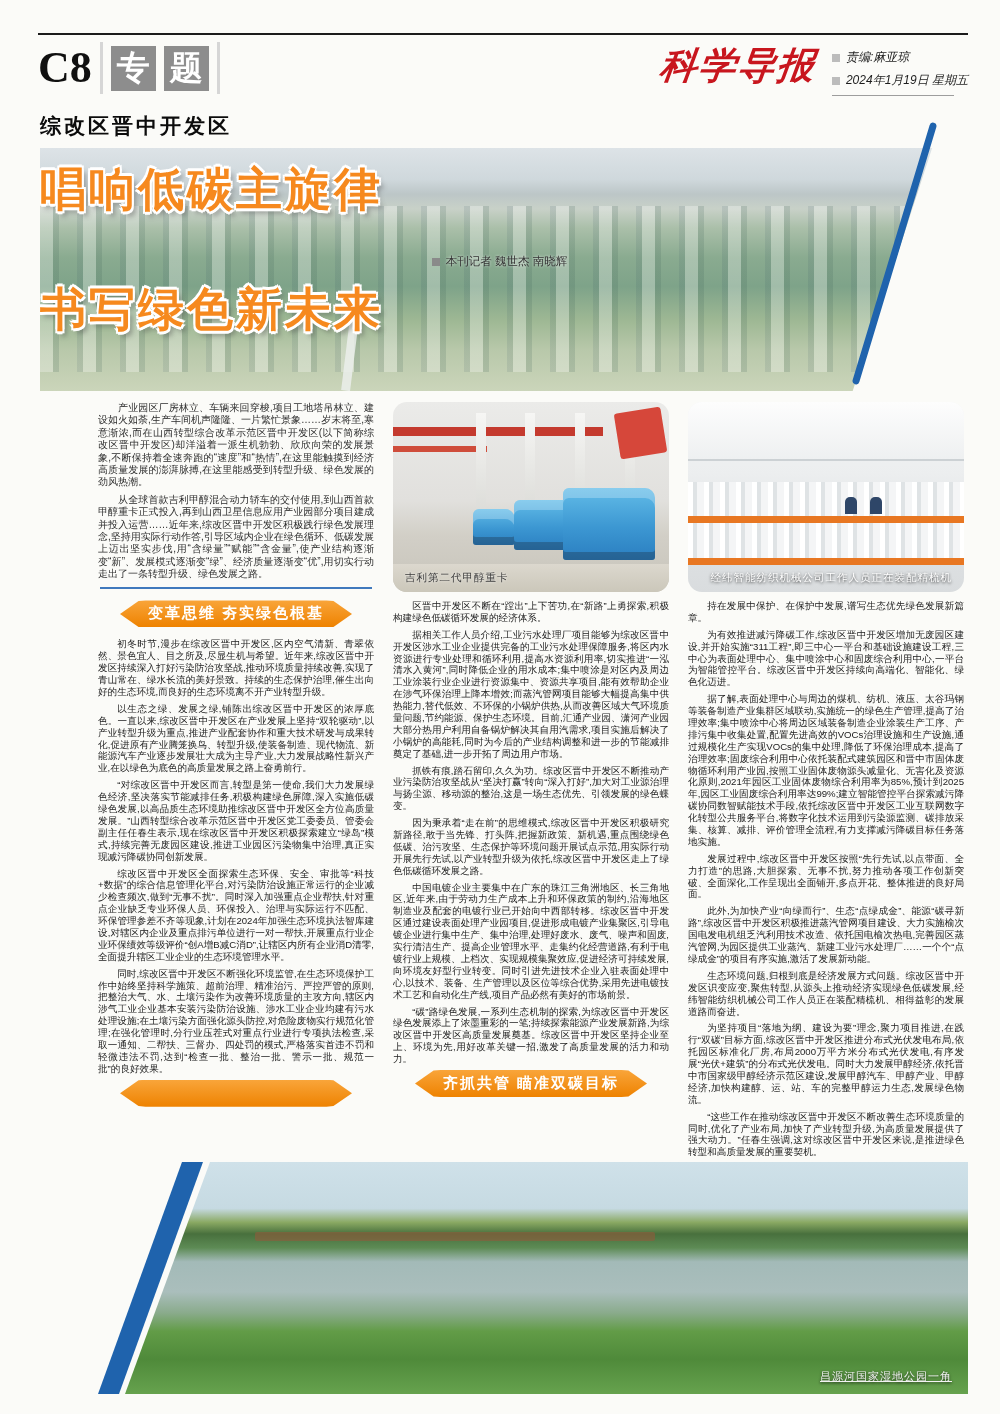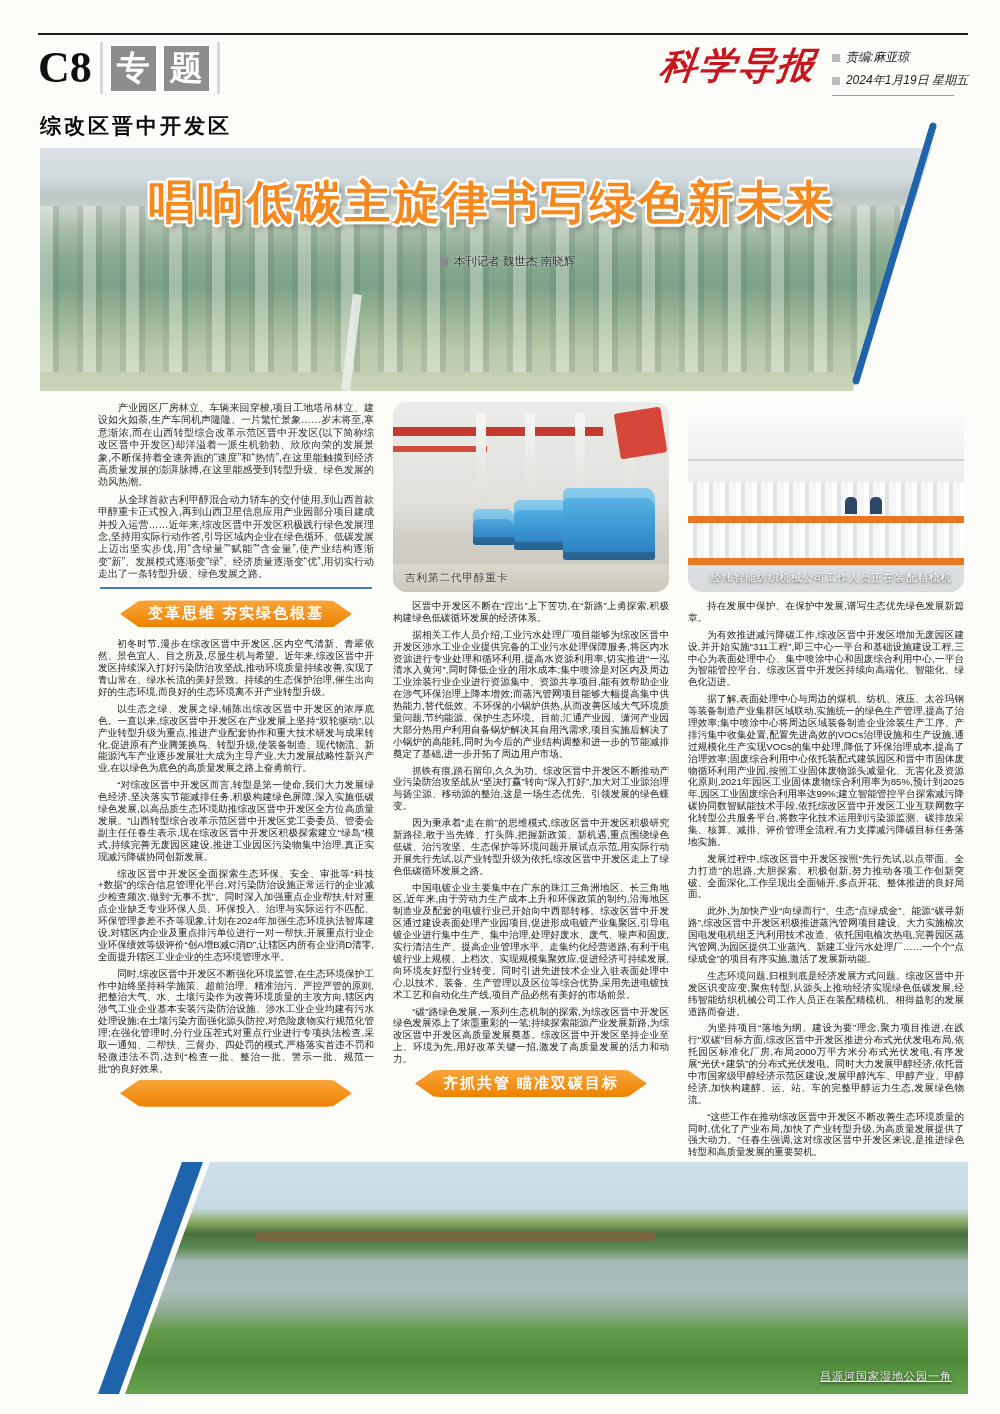--- a/index.html
+++ b/index.html
@@ -32,25 +32,26 @@
     clip-path:polygon(0 0, 98.8% 0, 90% 100%, 0 100%);
     background:linear-gradient(180deg,#dde3e7 0%,#cfd8dc 13%,#bcc6c7 19%,#c8d1c8 25%,#aabfa9 33%,#8aab90 45%,#7ea389 57%,#9eb894 71%,#b8c8aa 83%,#cbd5ba 100%);
   }
   .cityscape {
     position:absolute; left:0; top:24%; width:100%; height:68%; opacity:.5;
     background:repeating-linear-gradient(90deg, rgba(255,255,255,.55) 0 13px, rgba(60,95,85,.35) 13px 19px, rgba(255,255,255,0) 19px 37px, rgba(40,70,90,.22) 37px 43px);
   }
   .banner-road {
     position:absolute; left:34%; top:60%; width:9px; height:40%; background:rgba(235,238,235,.85); transform:rotate(7deg);
   }
-  .headline { position:absolute; left:0; top:24px; width:100%; margin:0; display:flex; justify-content:center; 
+  .headline { position:absolute; left:0; top:11px; width:100%; margin:0; display:flex; justify-content:center; gap:58px;
     font-size:46px; font-weight:900; color:#f6891e; letter-spacing:3px;
     text-shadow:-2px -2px 0 #fff, 2px -2px 0 #fff, -2px 2px 0 #fff, 2px 2px 0 #fff, 0 -3px 0 #fff, 0 3px 0 #fff, 4px 5px 5px rgba(70,70,70,.45);
-  }
-  .byline { position:absolute; left:16px; top:106px; width:100%; text-align:center; font-size:11.5px; color:#343434; text-shadow:0 0 3px rgba(255,255,255,.8); }
+    flex-direction:column;
+  }
+  .byline { position:absolute; left:8px; top:106px; width:100%; text-align:center; font-size:11.5px; color:#343434; text-shadow:0 0 3px rgba(255,255,255,.8); }
   .byline .sq { display:inline-block; vertical-align:middle; margin-right:6px; background:#8a8a8a; }
   .banner-slash { position:absolute; left:851px; top:5px; width:7px; height:273px; background:#1f63ad; border-radius:4px; transform:rotate(16.8deg); }
 
   
   .cols { position:absolute; left:98px; top:402px; width:866px; display:flex; gap:19px; }
   .col { width:276px; height:754px; overflow:hidden; }
   .col p { margin:0 0 5px; font-size:9.6px; line-height:1.24; text-align:justify; text-indent:2em; color:#222; }
   .col p.intro { font-size:10px; color:#2c2c2c; }
   .divider-blue { border-top:2px solid #4079bd; margin:7px 2px 11px; }
   .sec-head {
@@ -191,21 +192,21 @@
       <div class="tex-rows"></div>
       <div class="tex-rail rail-1"></div>
       <div class="tex-rail rail-2"></div>
       <div class="worker worker-1"></div>
       <div class="worker worker-2"></div>
       <span class="photo-caption cap-right">经纬智能纺织机械公司工作人员正在装配精梳机</span>
     </div>
     <p>持在发展中保护、在保护中发展,谱写生态优先绿色发展新篇章。</p>
     <p>为有效推进减污降碳工作,综改区晋中开发区增加无废园区建设,并开始实施“311工程”,即三中心一平台和基础设施建设工程,三中心为表面处理中心、集中喷涂中心和固废综合利用中心,一平台为智能管控平台。综改区晋中开发区持续向高端化、智能化、绿色化迈进。</p>
     <p>据了解,表面处理中心与周边的煤机、纺机、液压、太谷玛钢等装备制造产业集群区域联动,实施统一的绿色生产管理,提高了治理效率;集中喷涂中心将周边区域装备制造企业涂装生产工序、产排污集中收集处置,配置先进高效的VOCs治理设施和生产设施,通过规模化生产实现VOCs的集中处理,降低了环保治理成本,提高了治理效率;固废综合利用中心依托装配式建筑园区和晋中市固体废物循环利用产业园,按照工业固体废物源头减量化、无害化及资源化原则,2021年园区工业固体废物综合利用率为85%,预计到2025年,园区工业固废综合利用率达99%;建立智能管控平台探索减污降碳协同数智赋能技术手段,依托综改区晋中开发区工业互联网数字化转型公共服务平台,将数字化技术运用到污染源监测、碳排放采集、核算、减排、评价管理全流程,有力支撑减污降碳目标任务落地实施。</p>
-    <p>发展过程中,综改区晋中开发区按照“先行先试,以点带面、全力打造”的思路,大胆探索、积极创新,努力推动各项工作创新突破、全面深化,工作呈现出全面铺开,多点开花、整体推进的良好局面。</p>
+    <p>发展过程中,综改区晋中开发区按照“先行先试,以点带面、全力打造”的思路,大胆探索、无事不扰,努力推动各项工作创新突破、全面深化,工作呈现出全面铺开,多点开花、整体推进的良好局面。</p>
     <p>此外,为加快产业“向绿而行”、生态“点绿成金”、能源“碳寻新路”,综改区晋中开发区积极推进蒸汽管网项目建设、大力实施榆次国电发电机组乏汽利用技术改造、依托国电榆次热电,完善园区蒸汽管网,为园区提供工业蒸汽、新建工业污水处理厂……一个个“点绿成金”的项目有序实施,激活了发展新动能。</p>
     <p>生态环境问题,归根到底是经济发展方式问题。综改区晋中开发区识变应变,聚焦转型,从源头上推动经济实现绿色低碳发展,经纬智能纺织机械公司工作人员正在装配精梳机、相得益彰的发展道路而奋进。</p>
     <p>为坚持项目“落地为纲、建设为要”理念,聚力项目推进,在践行“双碳”目标方面,综改区晋中开发区推进分布式光伏发电布局,依托园区标准化厂房,布局2000万平方米分布式光伏发电,有序发展“光伏+建筑”的分布式光伏发电。同时大力发展甲醇经济,依托晋中市国家级甲醇经济示范区建设,发展甲醇汽车、甲醇产业、甲醇经济,加快构建醇、运、站、车的完整甲醇运力生态,发展绿色物流。</p>
     <p>“这些工作在推动综改区晋中开发区不断改善生态环境质量的同时,优化了产业布局,加快了产业转型升级,为高质量发展提供了强大动力。”任春生强调,这对综改区晋中开发区来说,是推进绿色转型和高质量发展的重要契机。</p>
 
   </div>
 
 </main>
 
 <section class="bottom-wrap">

